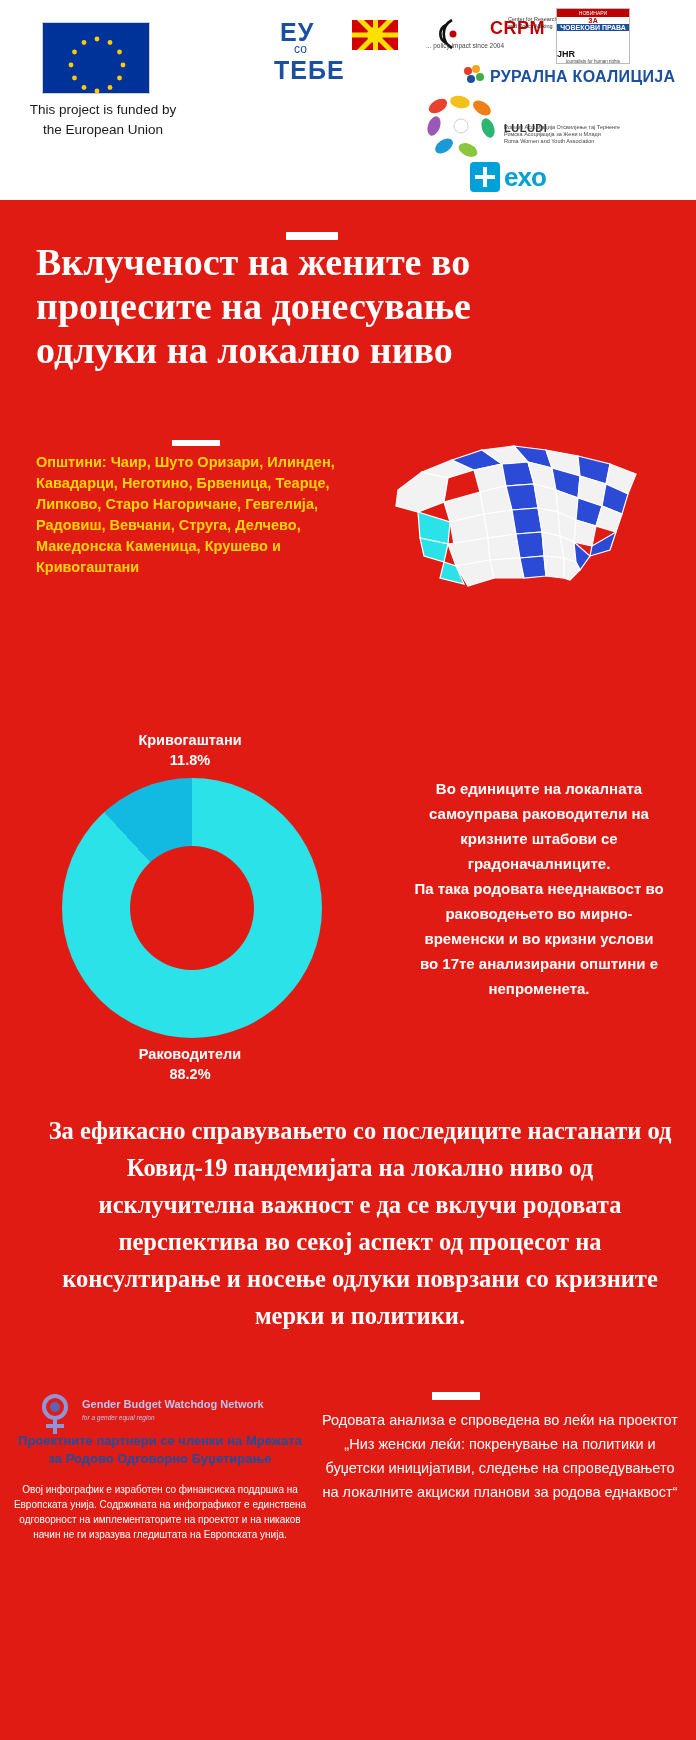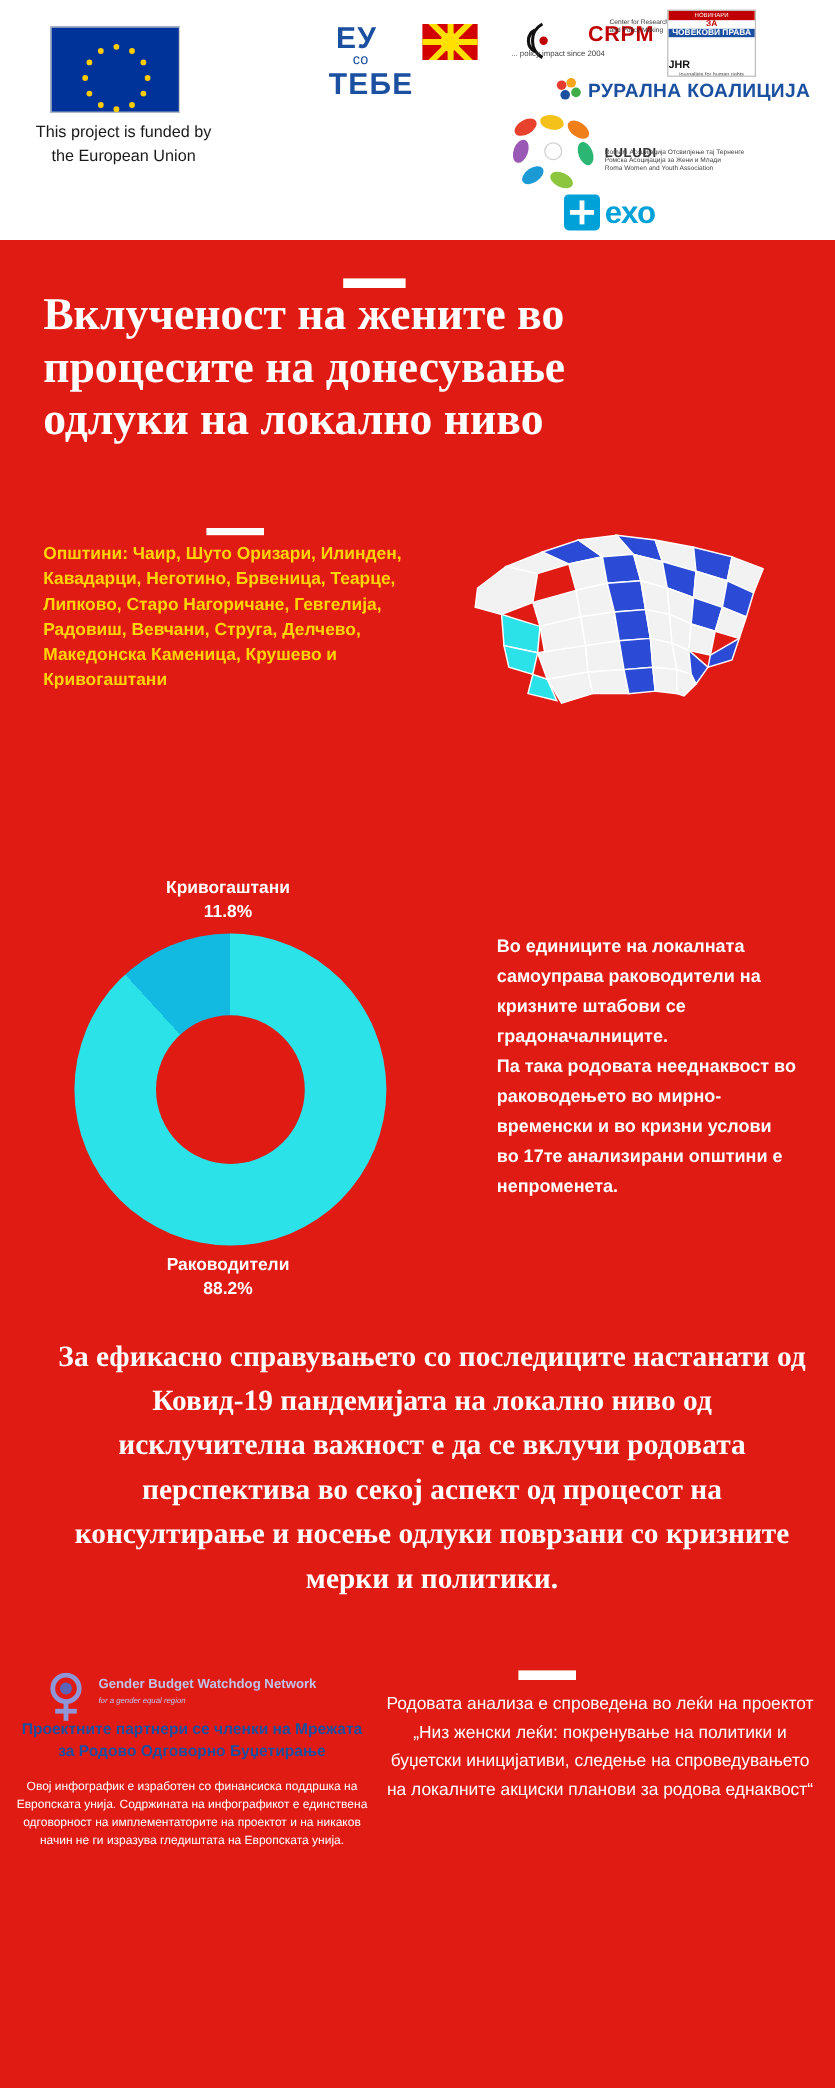--- a/index.html
+++ b/index.html
@@ -388,21 +388,21 @@
     </div>
 
     <div class="donut" id="donut-ring" style="background: conic-gradient(rgb(42, 226, 232) 0deg, rgb(42, 226, 232) 317.52deg, rgb(18, 185, 224) 317.52deg, rgb(18, 185, 224) 360deg);"></div>
     <div class="donut-hole"></div>
 
     <div class="lbl-bottom">
       <span>Раководители</span><br>
       <span>88.2%</span>
     </div>
 
-    <div class="side-text" style="white-space:pre-line;">Во единиците на локалната самоуправа раководители на кризните штабови се градоначалниците.
+    <div class="side-text" style="white-space:pre-line;text-align:center;">Во единиците на локалната самоуправа раководители на кризните штабови се градоначалниците.
 Па така родовата нееднаквост во раководењето во мирно-временски и во кризни услови во 17те анализирани општини е непроменета.</div>
   </div>
 
   <div class="conclusion">За ефикасно справувањето со последиците настанати од Ковид-19 пандемијата на локално ниво од исклучителна важност е да се вклучи родовата перспектива во секој аспект од процесот на консултирање и носење одлуки поврзани со кризните мерки и политики.</div>
 
   <div class="footer">
     <div class="gbwn">
       <svg class="gbwn-mark" viewBox="0 0 42 44">
         <circle cx="21" cy="13" r="11" fill="none" stroke="#8f96d8" stroke-width="4"></circle>
         <rect x="19" y="24" width="4" height="16" fill="#8f96d8"></rect>

